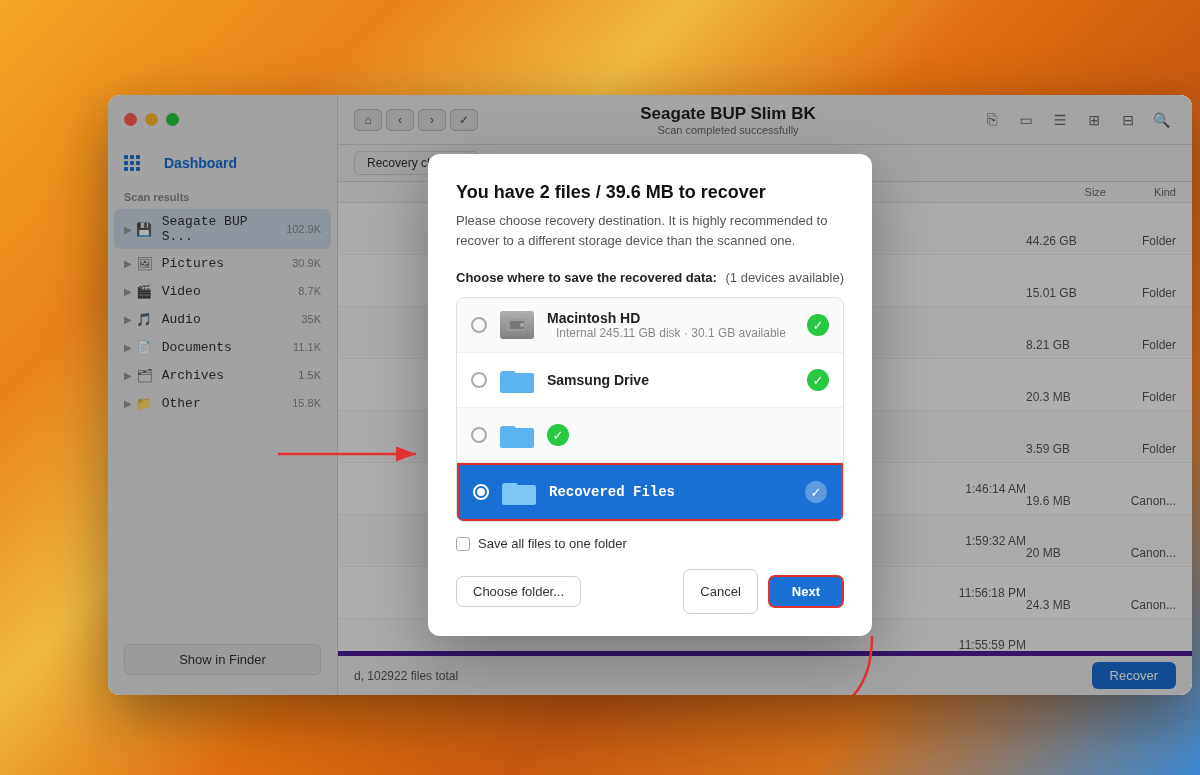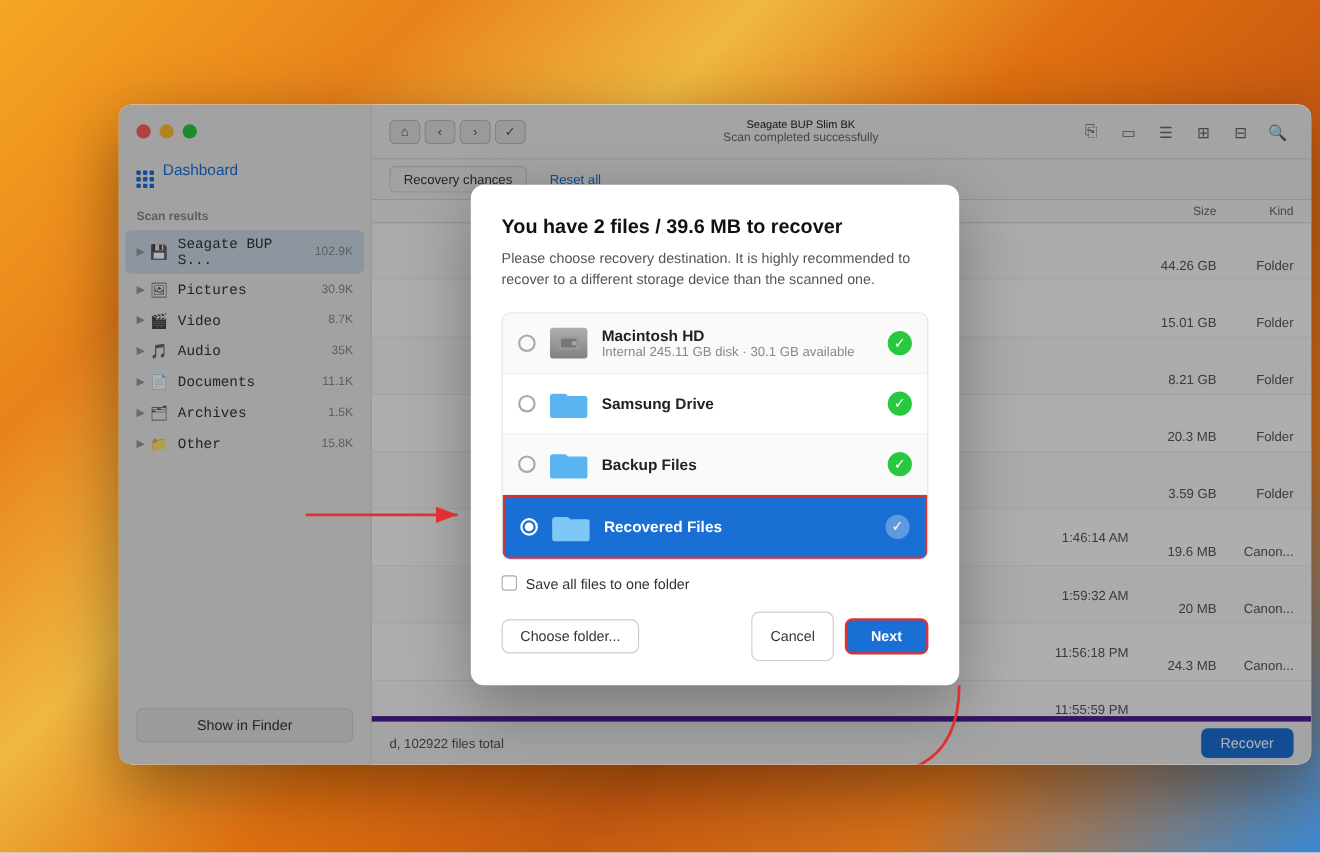--- a/index.html
+++ b/index.html
@@ -51,26 +51,26 @@
       gap: 8px;
       padding: 18px 16px 12px;
     }
 
     .btn-close { width: 13px; height: 13px; border-radius: 50%; background: #ff5f57; border: none; }
     .btn-minimize { width: 13px; height: 13px; border-radius: 50%; background: #febc2e; border: none; cursor: pointer; }
     .btn-maximize { width: 13px; height: 13px; border-radius: 50%; background: #28c840; border: none; }
 
     .sidebar-dashboard {
       display: flex;
-      align-items: flex-start;
-      gap: 8px;
+      align-items: flex-end;
+      gap: 24px;
       padding: 8px 16px;
       color: #1a6fd4;
       font-size: 14px;
-      font-weight: 400;
+      font-weight: 700;
     }
 
     .sidebar-section-label {
       font-size: 11px;
       color: #888;
       font-weight: 600;
       padding: 12px 16px 6px;
       text-transform: none;
     }
 
@@ -167,22 +167,22 @@
       font-size: 12px;
       color: #555;
     }
 
     .toolbar-title {
       flex: 1;
       text-align: center;
     }
 
     .toolbar-title-main {
-      font-size: 10px;
-      font-weight: 400;
+      font-size: 17px;
+      font-weight: 700;
       color: #222;
     }
 
     .toolbar-title-sub {
       font-size: 11px;
       color: #666;
     }
 
     .toolbar-actions {
       display: flex;
@@ -259,21 +259,21 @@
       border-bottom: 1px solid #e8e8e8;
       font-size: 12px;
       color: #333;
       align-items: center;
     }
 
     .table-row:nth-child(even) { background: #fafafa; }
 
     .row-name { flex: 1; }
     .row-date { width: 120px; text-align: right; color: #555; }
-    .row-size { width: 80px; text-align: right; color: #555; margin-top: 24px; }
+    .row-size { width: 80px; color: #555; margin-top: 24px; }
     .row-kind { width: 70px; text-align: right; color: #555; margin-top: 25px; }
 
     .bottom-bar {
       position: absolute;
       bottom: 0;
       left: 0;
       right: 0;
       height: 44px;
       background: #ebebeb;
       border-top: 5px solid #4c1d95;
@@ -446,25 +446,26 @@
     }
 
     .dest-info { flex: 1; }
 
     .dest-name {
       font-size: 14px;
       font-weight: 600;
       color: #222;
     }
 
-    .dest-item.selected .dest-name { color: white; }
+    .dest-item.selected .dest-name { color: white; font-family: Liberation Mono, monospace; }
 
     .dest-sub {
       font-size: 12px;
       color: #888;
+      text-align: center;
     }
 
     .dest-check {
       width: 22px;
       height: 22px;
       border-radius: 50%;
       background: #28c840;
       display: flex;
       align-items: center;
       justify-content: center;
@@ -739,20 +740,24 @@
           <marker id="arrowhead" markerWidth="8" markerHeight="6" refX="8" refY="3" orient="auto">
             <polygon points="0 0, 8 3, 0 6" fill="#e03030"></polygon>
           </marker>
         </defs>
         <line x1="10" y1="20" x2="148" y2="20" stroke="#e03030" stroke-width="2.5" marker-end="url(#arrowhead)"></line>
       </svg>
 
       <div class="modal-title">You have 2 files / 39.6 MB to recover</div>
       <div class="modal-desc">Please choose recovery destination. It is highly recommended to recover to a different storage device than the scanned one.</div>
 
+      <div class="modal-choose-label">
+        <span>Choose where to save the recovered data:</span>
+        <span class="choose-label-right">(1 devices available)</span>
+      </div>
 
       <div class="destinations-list">
 
         <div class="dest-item">
           <div class="dest-radio"></div>
           <div class="dest-icon">
             <div class="hd-icon">
               <svg width="20" height="16" viewBox="0 0 20 16">
                 <rect x="1" y="2" width="18" height="12" rx="2" fill="#999"></rect>
                 <rect x="3" y="4" width="14" height="8" rx="1" fill="#777"></rect>
@@ -776,23 +781,20 @@
             <div class="dest-name">Samsung Drive</div>
           </div>
           <div class="dest-check">✓</div>
         </div>
 
         <div class="dest-item">
           <div class="dest-radio"></div>
           <div class="dest-icon">
             <div class="folder-icon"></div>
           </div>
-          <div class="dest-info">
-            <div class="dest-name">Backup Files</div>
-          </div>
           <div class="dest-check">✓</div>
         </div>
 
         <div class="dest-item selected" style="border: 2px solid #e03030;">
           <div class="dest-radio">
             <div class="dest-radio-dot"></div>
           </div>
           <div class="dest-icon">
             <div class="folder-icon"></div>
           </div>

